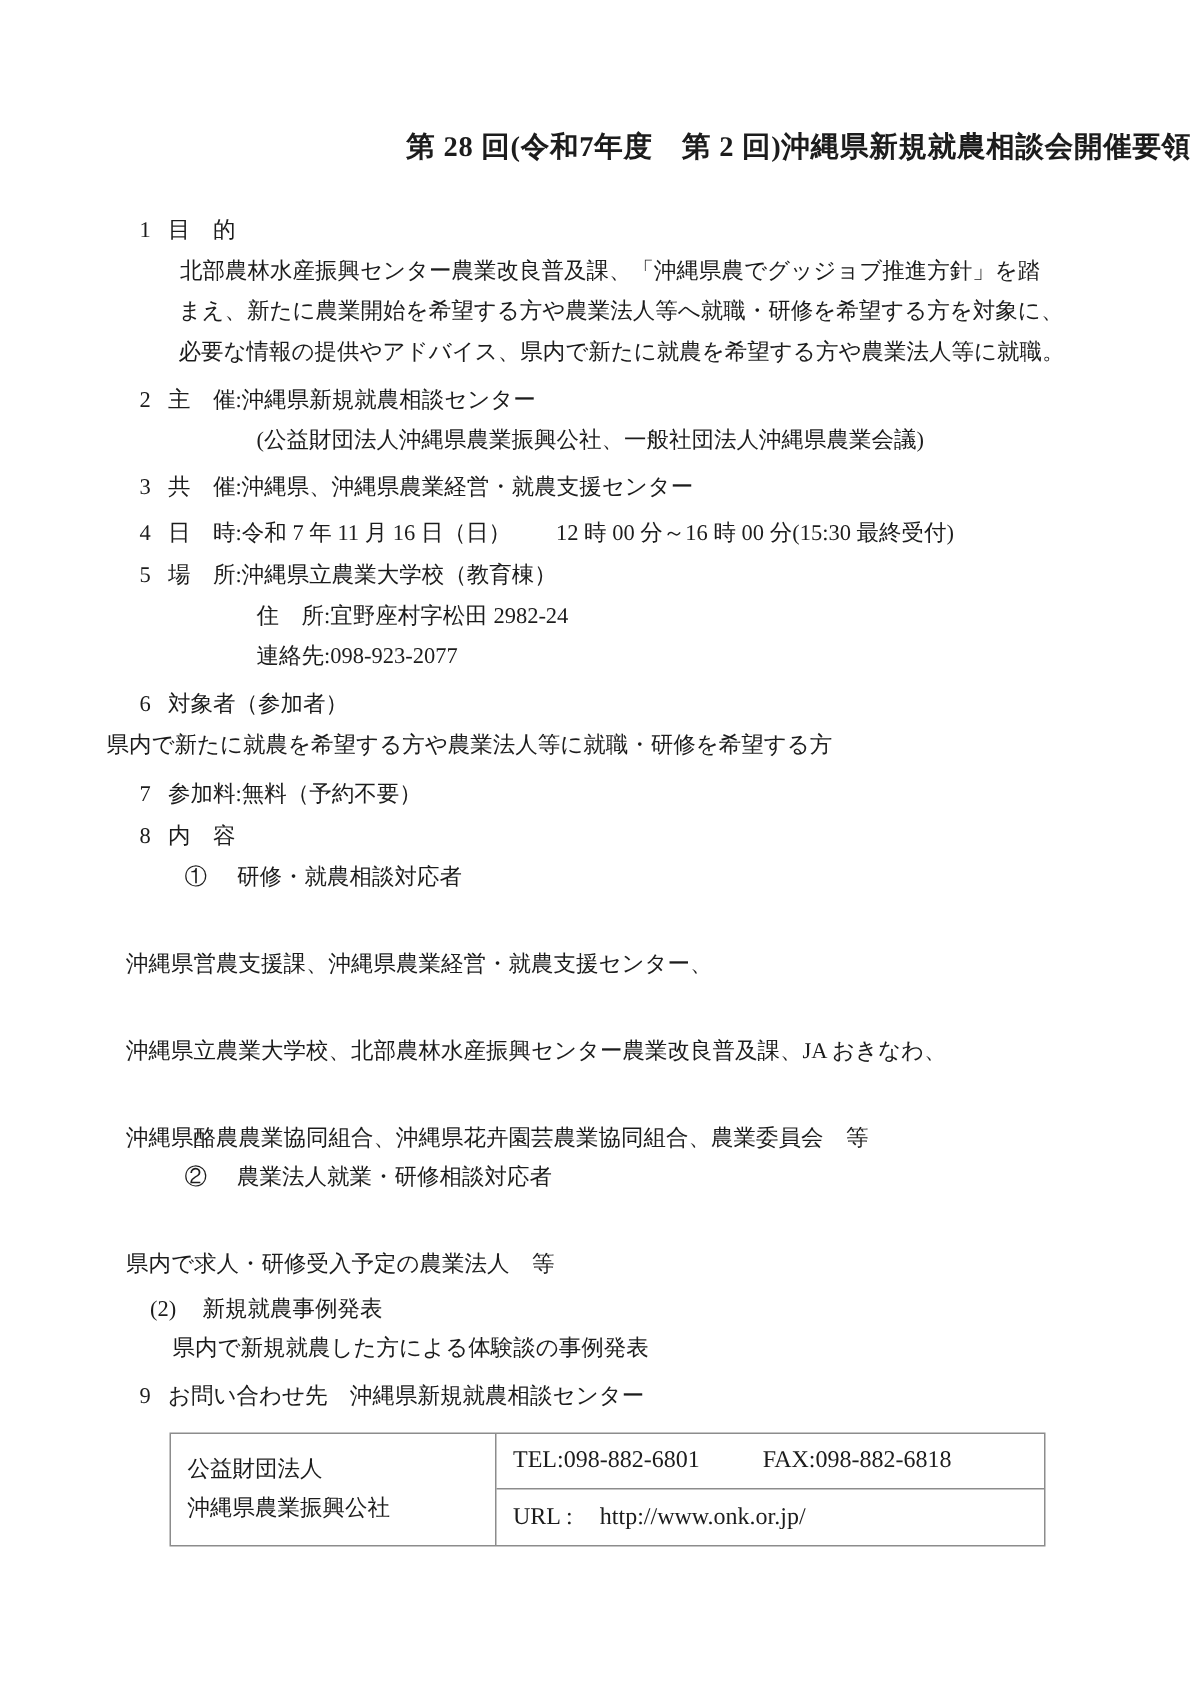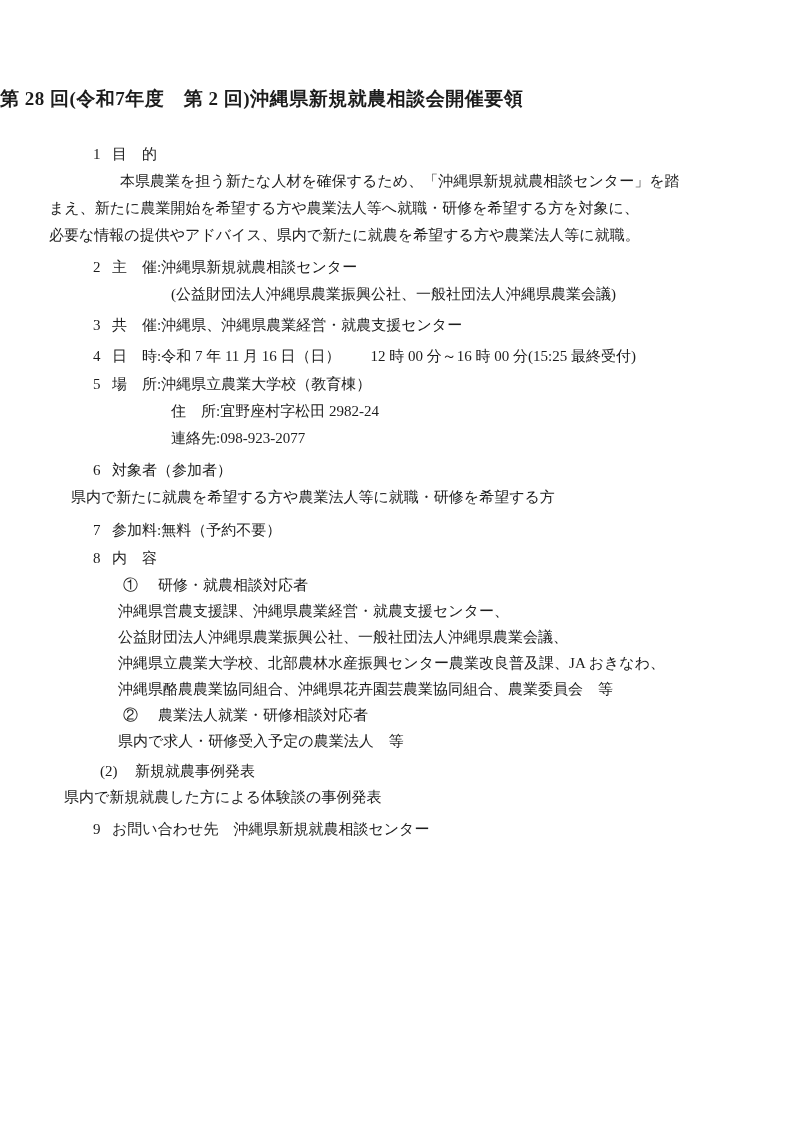--- a/index.html
+++ b/index.html
@@ -9,44 +9,44 @@
     margin:0 auto;
     background:#ffffff;
     box-sizing:border-box;
     padding-top:86px;
     font-family:"Liberation Serif","DejaVu Serif",serif;
     color:#1c1c1c;
     font-size:15px;
     overflow:hidden;
   }
   .title {
-    text-align:left;
+    text-align:right;
     font-size:19px;
     font-weight:bold;
     line-height:26px;
     letter-spacing:0.5px;
     white-space:pre;
   }
   .line { line-height:27px; white-space:pre; }
   .lh26 { line-height:26px; }
   .mt29 { margin-top:29px; }
   .mt4 { margin-top:4px; }
   .mt5 { margin-top:5px; }
   .mt6 { margin-top:6px; }
   .mt8 { margin-top:1px; }
   .mt10 { margin-top:10px; }
   .secnum { display:inline-block; margin-left:93px; width:19px; }
   .para-first { padding-left:120px; }
-  .para-cont { padding-left:49px; }
+  .para-cont { padding-left:83px;margin-left:36px; }
   .sub-ind { padding-left:171px;font-family:Liberation Serif, serif; }
   .body-ind { padding-left:71px; }
   .p1no { display:inline-block; margin-left:100px; width:35px; }
   .p2no { display:inline-block; margin-left:123px; width:35px; }
-  .cont8 { padding-left:118px; }
-  .item2body { padding-left:64px; }
+  .cont8 { padding-left:84px;margin-top:32px; }
+  .item2body { padding-left:115px; }
   
   .ctable {
     display:flex;
     margin-left:113px;
     width:584px;
     border:1px solid #8c8c8c;
     box-sizing:border-box;
   }
   .ct-left {
     width:217px;
@@ -74,51 +74,60 @@
   .url-gap { margin-left:18px; }
 </style>
 </head>
 <body>
 
 <div class="page">
 
   <div class="title">第 28 回(令和7年度　第 2 回)沖縄県新規就農相談会開催要領</div>
 
   <div class="line mt29"><span class="secnum">1</span><span>目　的</span></div>
-  <div class="line para-first">本県農業を担う新たな人材を確保するため、「沖縄県新規就農相談センター」を踏</div>
+  <div class="line para-first">北部農林水産振興センター農業改良普及課、「沖縄県農でグッジョブ推進方針」を踏</div>
   <div class="line para-cont">まえ、新たに農業開始を希望する方や農業法人等へ就職・研修を希望する方を対象に、</div>
   <div class="line para-cont">必要な情報の提供やアドバイス、県内で新たに就農を希望する方や農業法人等に就職。</div>
 
   <div class="line mt5"><span class="secnum">2</span><span>主　催:沖縄県新規就農相談センター</span></div>
   <div class="line sub-ind">(公益財団法人沖縄県農業振興公社、一般社団法人沖縄県農業会議)</div>
 
   <div class="line mt4"><span class="secnum">3</span><span>共　催:沖縄県、沖縄県農業経営・就農支援センター</span></div>
 
-  <div class="line mt4"><span class="secnum">4</span><span>日　時:令和 7 年 11 月 16 日（日）　　12 時 00 分～16 時 00 分(15:25 最終受付)</span></div>
+  <div class="line mt4"><span class="secnum">4</span><span>日　時:令和 7 年 11 月 16 日（日）　　12 時 00 分～16 時 00 分(15:30 最終受付)</span></div>
 
   <div class="line mt8"><span class="secnum">5</span><span>場　所:沖縄県立農業大学校（教育棟）</span></div>
   <div class="line sub-ind">住　所:宜野座村字松田 2982-24</div>
   <div class="line sub-ind">連絡先:098-923-2077</div>
 
   <div class="line mt5"><span class="secnum">6</span><span>対象者（参加者）</span></div>
   <div class="line body-ind">県内で新たに就農を希望する方や農業法人等に就職・研修を希望する方</div>
 
   <div class="line mt6"><span class="secnum">7</span><span>参加料:無料（予約不要）</span></div>
 
   <div class="line mt8"><span class="secnum">8</span><span>内　容</span></div>
 
 
   <div class="line lh26"><span class="p2no">①</span><span>研修・就農相談対応者</span></div>
   <div class="line lh26 cont8">沖縄県営農支援課、沖縄県農業経営・就農支援センター、</div>
-  <div class="line lh26 cont8">公益財団法人沖縄県農業振興公社、一般社団法人沖縄県農業会議、</div>
   <div class="line lh26 cont8">沖縄県立農業大学校、北部農林水産振興センター農業改良普及課、JA おきなわ、</div>
   <div class="line lh26 cont8">沖縄県酪農農業協同組合、沖縄県花卉園芸農業協同組合、農業委員会　等</div>
 
   <div class="line lh26"><span class="p2no">②</span><span>農業法人就業・研修相談対応者</span></div>
   <div class="line lh26 cont8">県内で求人・研修受入予定の農業法人　等</div>
 
   <div class="line lh26 mt4"><span class="p1no">(2)</span><span>新規就農事例発表</span></div>
   <div class="line lh26 item2body">県内で新規就農した方による体験談の事例発表</div>
 
   <div class="line mt6"><span class="secnum">9</span><span>お問い合わせ先　沖縄県新規就農相談センター</span></div>
 
+  <div class="ctable mt10">
+    <div class="ct-left">
+      <div>公益財団法人</div>
+      <div>沖縄県農業振興公社</div>
+    </div>
+    <div class="ct-right">
+      <div class="ct-row1"><span>TEL:098-882-6801</span><span class="fax-gap">FAX:098-882-6818</span></div>
+      <div class="ct-row2"><span>URL :</span><span class="url-gap">http://www.onk.or.jp/</span></div>
+    </div>
+  </div>
 
 </div>
 
 </body></html>

